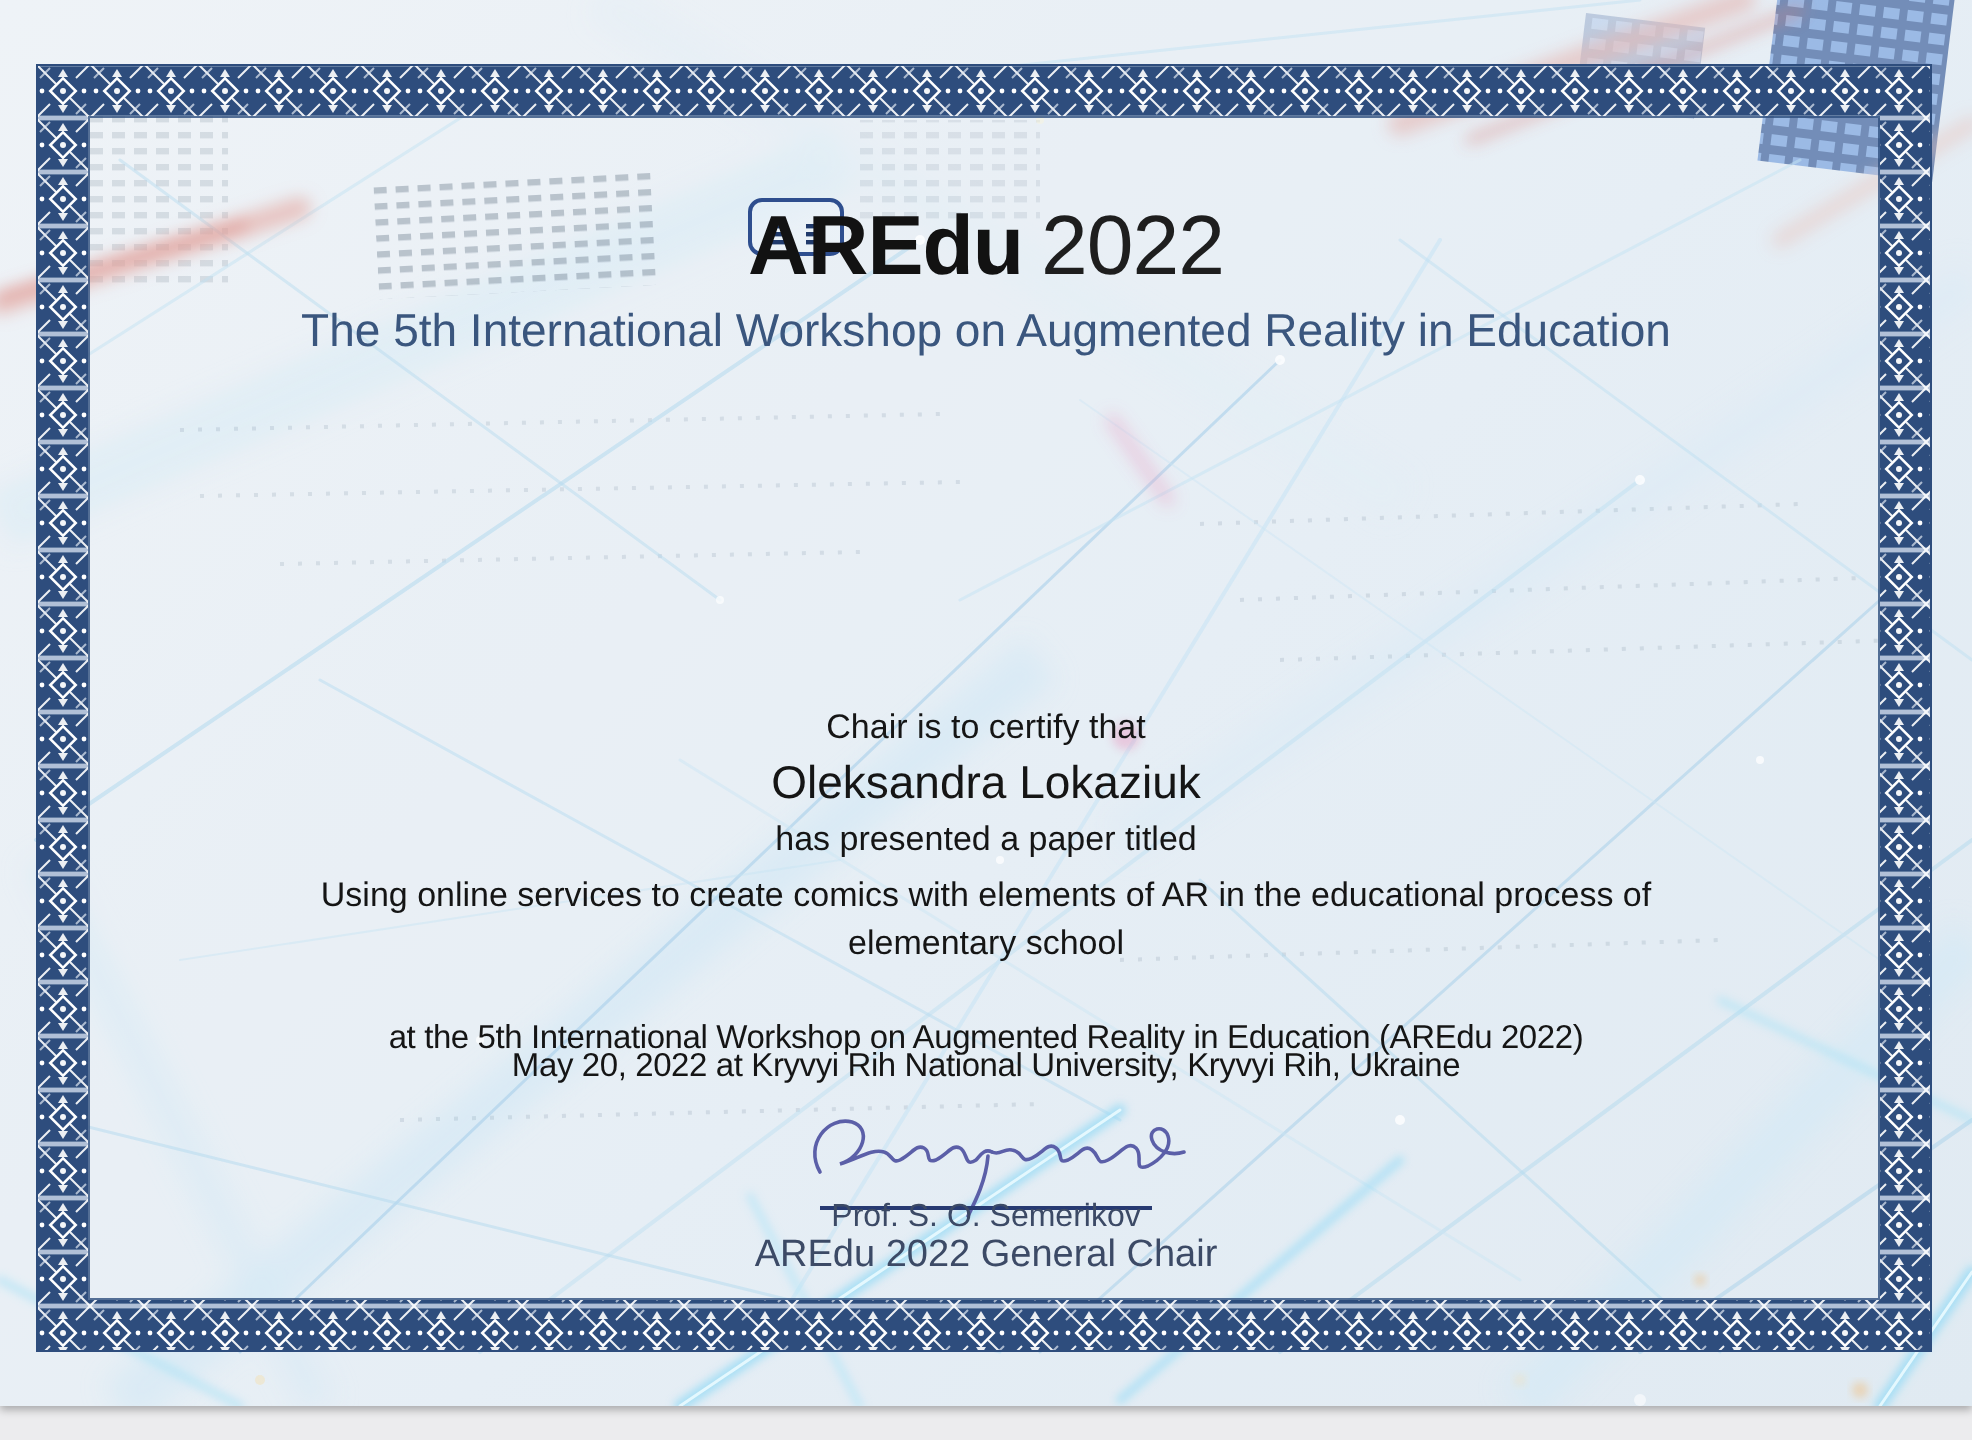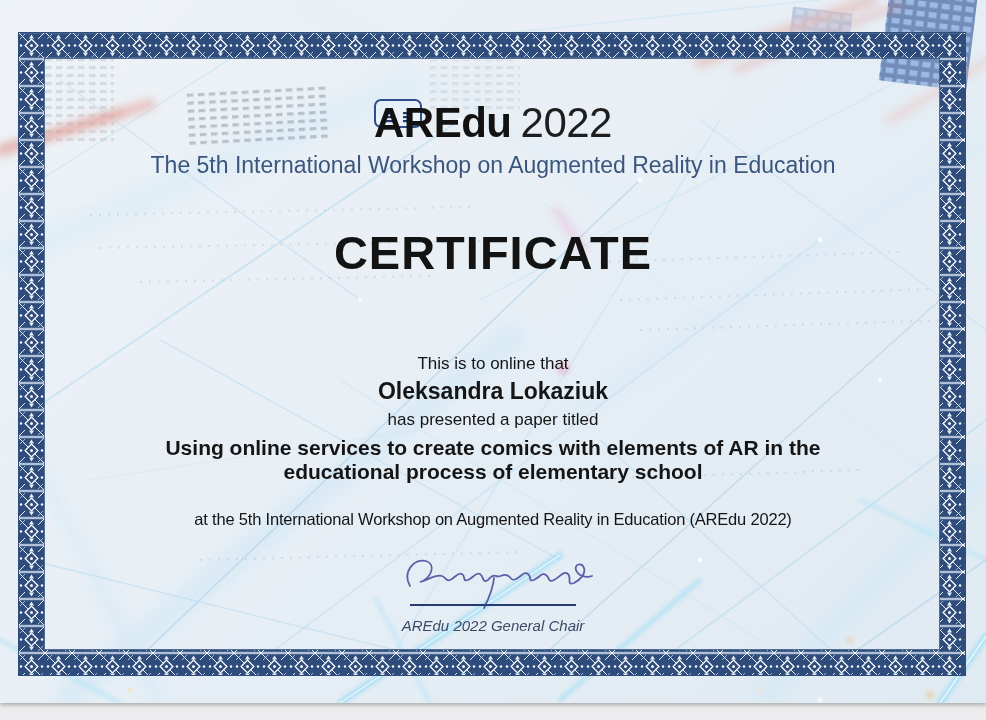--- a/index.html
+++ b/index.html
@@ -32,31 +32,31 @@
     position:absolute;z-index:0;top:-1px;left:0px;
     width:44px;height:25px;
     border:2.5px solid #2e4e8e;border-radius:7px;
     background:rgba(235,242,250,.25);
   }
   .ar-glasses svg{position:absolute;left:5px;bottom:1px;}
   .subtitle{top:152px;font-size:23px;color:#3a567e;}
   .heading{top:225px;font-size:47px;font-weight:800;letter-spacing:1px;color:#131313;}
   .subheading{top:294px;font-size:24px;letter-spacing:1.5px;color:#1b1b1b;}
   .certify{top:354px;font-size:17px;}
-  .recipient{top:378px;font-size:23px;font-weight:700;}
+  .recipient{top:378px;font-size:23px;font-weight:400;}
   .presented{top:410px;font-size:17px;}
-  .paper-title{top:436px;font-size:21px;font-weight:700;line-height:24px;}
+  .paper-title{top:436px;font-size:17px;font-weight:400;line-height:24px;}
   .paper-title span{display:inline-block;max-width:710px;}
   .venue{top:510px;font-size:16.5px;letter-spacing:-.2px;}
   .dateline{top:524px;font-size:16.5px;letter-spacing:-.2px;}
   .sig-art{top:550px;height:62px;}
   .sig-line{top:592px;}
   .sig-line i{display:inline-block;width:166px;height:2px;background:#273a72;}
   .signer-name{top:600px;font-size:16px;color:#3c4a66;}
-  .signer-role{top:617px;font-size:15px;color:#3c4a66;font-style:italic;}
+  .signer-role{top:617px;font-size:19px;color:#3c4a66;}
 </style>
 </head>
 <body>
 
 <div class="page">
 
   <svg class="bg-art" viewBox="0 0 986 703" aria-hidden="true">
     <defs>
       <filter id="b2" x="-30%" y="-30%" width="160%" height="160%">
           <feGaussianBlur stdDeviation="2"></feGaussianBlur>
@@ -212,37 +212,38 @@
               <rect x="22" y="8" width="9" height="2.2"></rect>
             </g>
           </svg>
         </span>
         <span class="logo-text"><span class="logo-bold">AREdu</span><span class="logo-year">2022</span></span>
       </span>
     </div>
 
     <div class="subtitle">The 5th International Workshop on Augmented Reality in Education</div>
 
-    <div class="heading">CERTIFICATE</div>
-
-    <div class="certify">This is to online that</div>
+
+    <div class="certify">Chair is to certify that</div>
     <div class="recipient">Oleksandra Lokaziuk</div>
     <div class="presented">has presented a paper titled</div>
 
     <div class="paper-title"><span>Using online services to create comics with elements of AR in the educational process of elementary school</span></div>
 
     <div class="venue">at the 5th International Workshop on Augmented Reality in Education (AREdu 2022)</div>
+    <div class="dateline">May 20, 2022 at Kryvyi Rih National University, Kryvyi Rih, Ukraine</div>
 
     <div class="sig-art">
       <svg width="210" height="62" viewBox="0 0 210 62" aria-hidden="true">
         <g fill="none" stroke="#5b5fa8" stroke-width="1.8" stroke-linecap="round">
           <path d="M22,36 C14,22 26,8 38,11 C48,14 44,28 32,32 C40,30 48,24 54,26 C58,27 58,32 62,30 C68,27 70,22 74,24 C78,26 74,32 80,30 C86,27 88,22 92,24 C96,26 94,34 100,30 C102,28 104,24 108,26"></path>
           <path d="M106,28 C105,40 100,50 96,58"></path>
           <path d="M108,26 C112,28 114,24 118,25 C124,26 122,32 128,29 C134,26 136,21 140,24 C144,27 140,32 146,30 C152,27 154,22 158,25 C162,28 160,33 166,30 C172,27 176,20 180,24 C184,28 178,36 186,33 C192,30 198,24 196,18 C194,12 186,14 188,20 C190,26 198,28 204,26"></path>
         </g>
       </svg>
     </div>
 
     <div class="sig-line"><i></i></div>
+    <div class="signer-name">Prof. S. O. Semerikov</div>
     <div class="signer-role">AREdu 2022 General Chair</div>
 
   </div>
 </div>
 
 </body></html>

